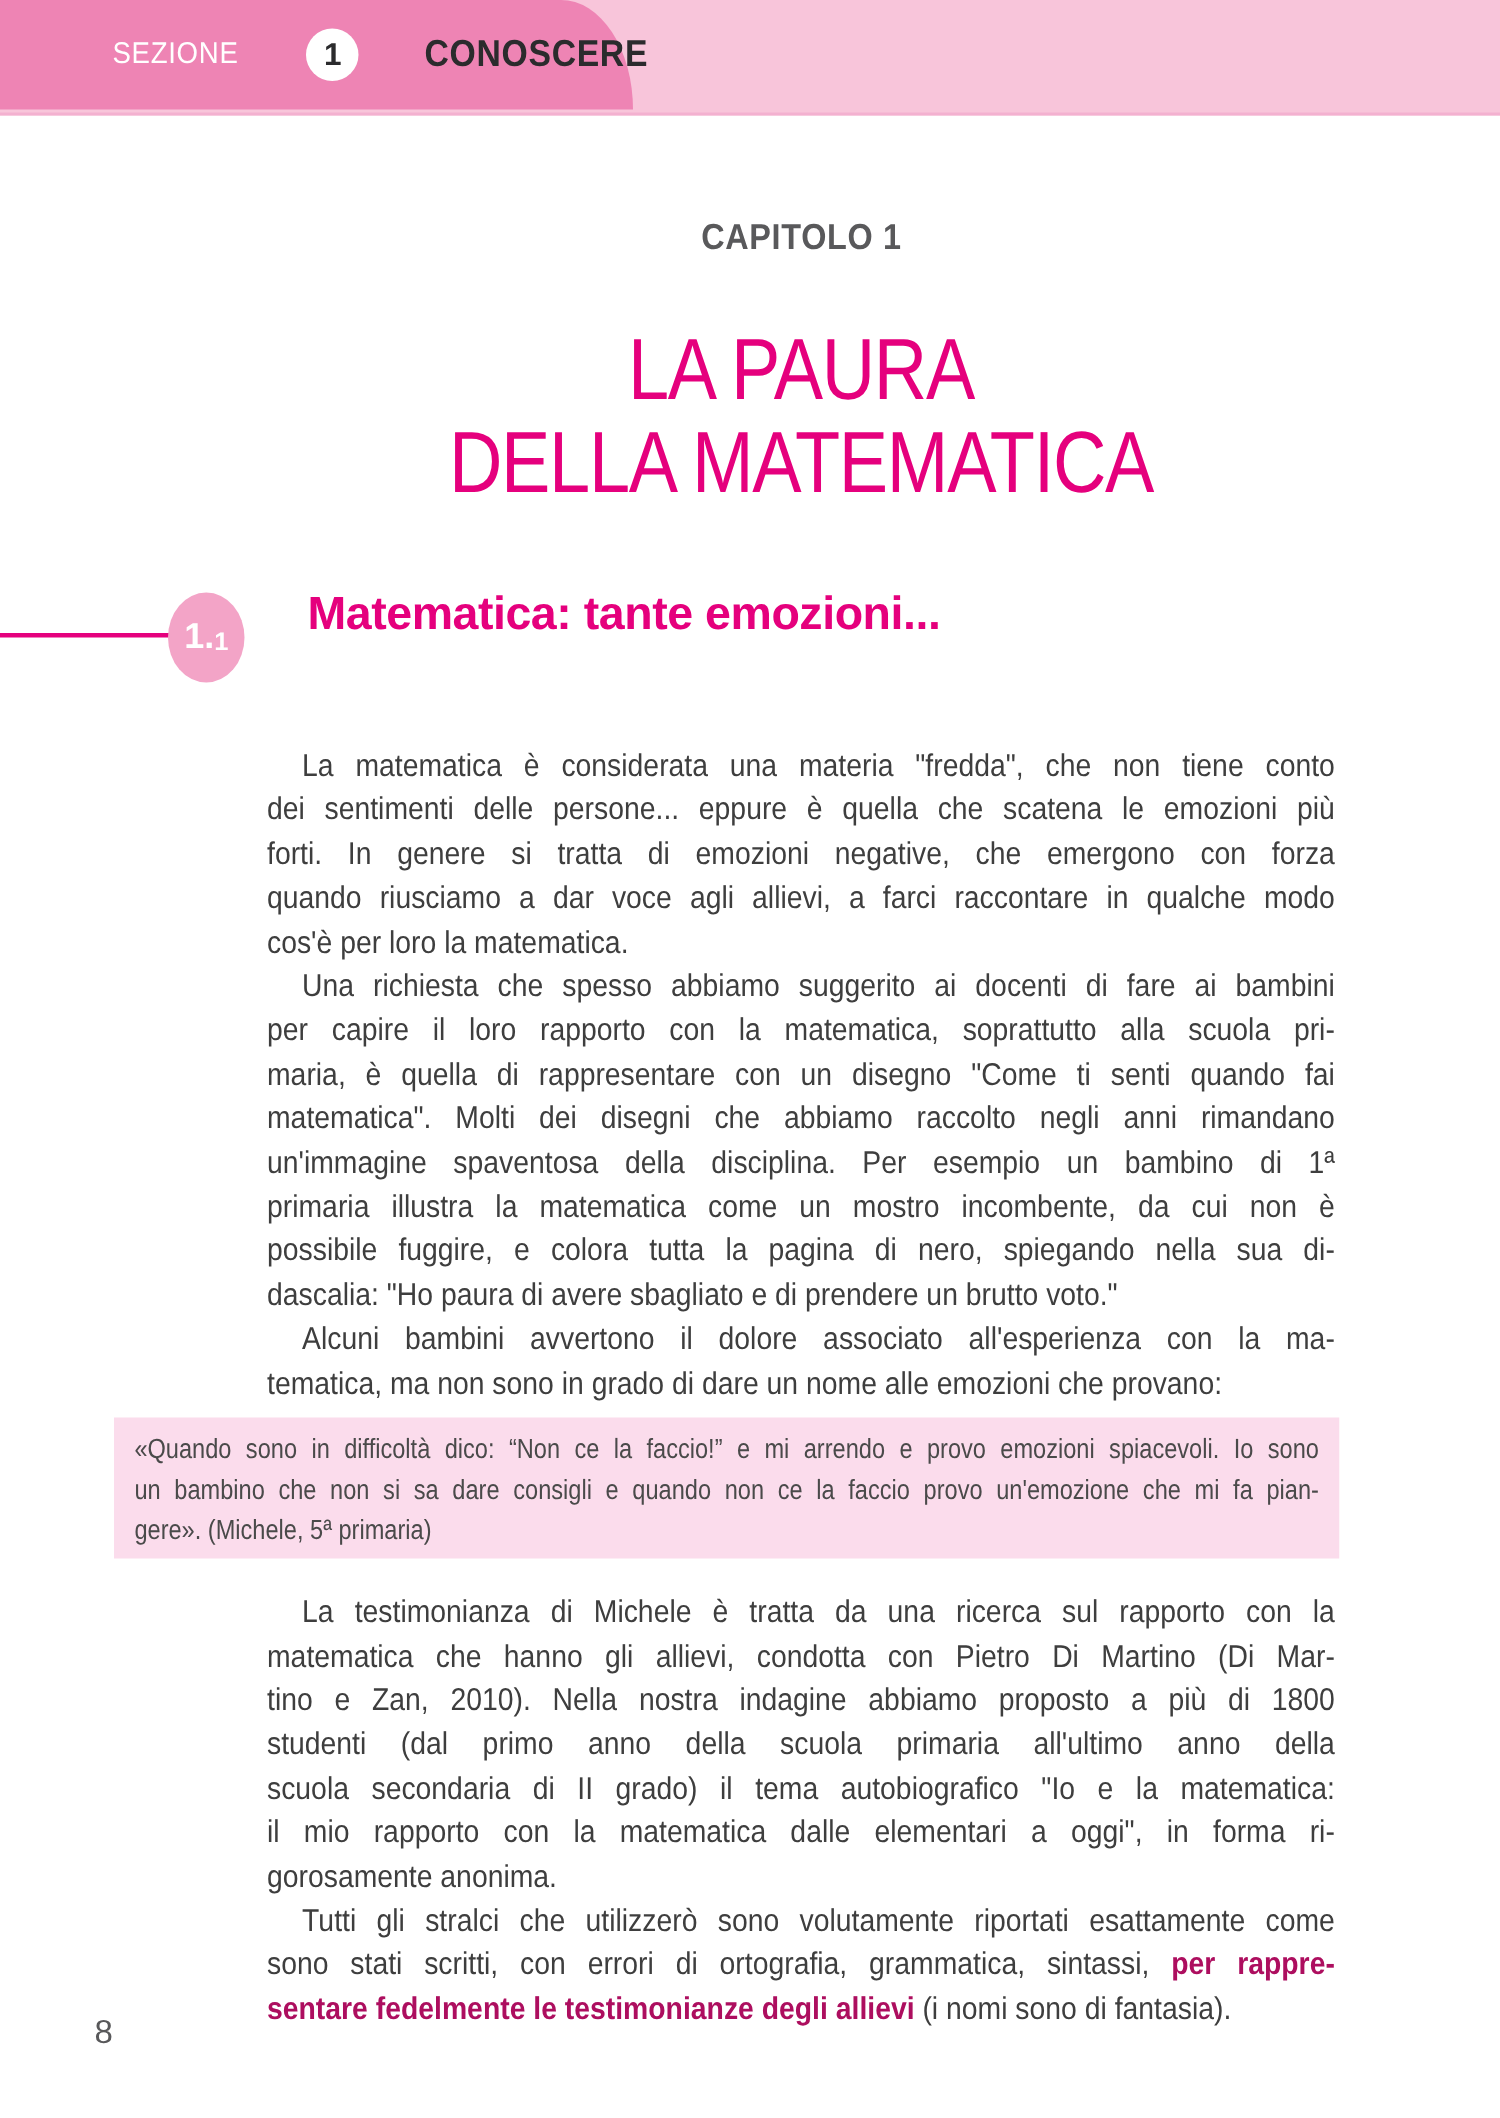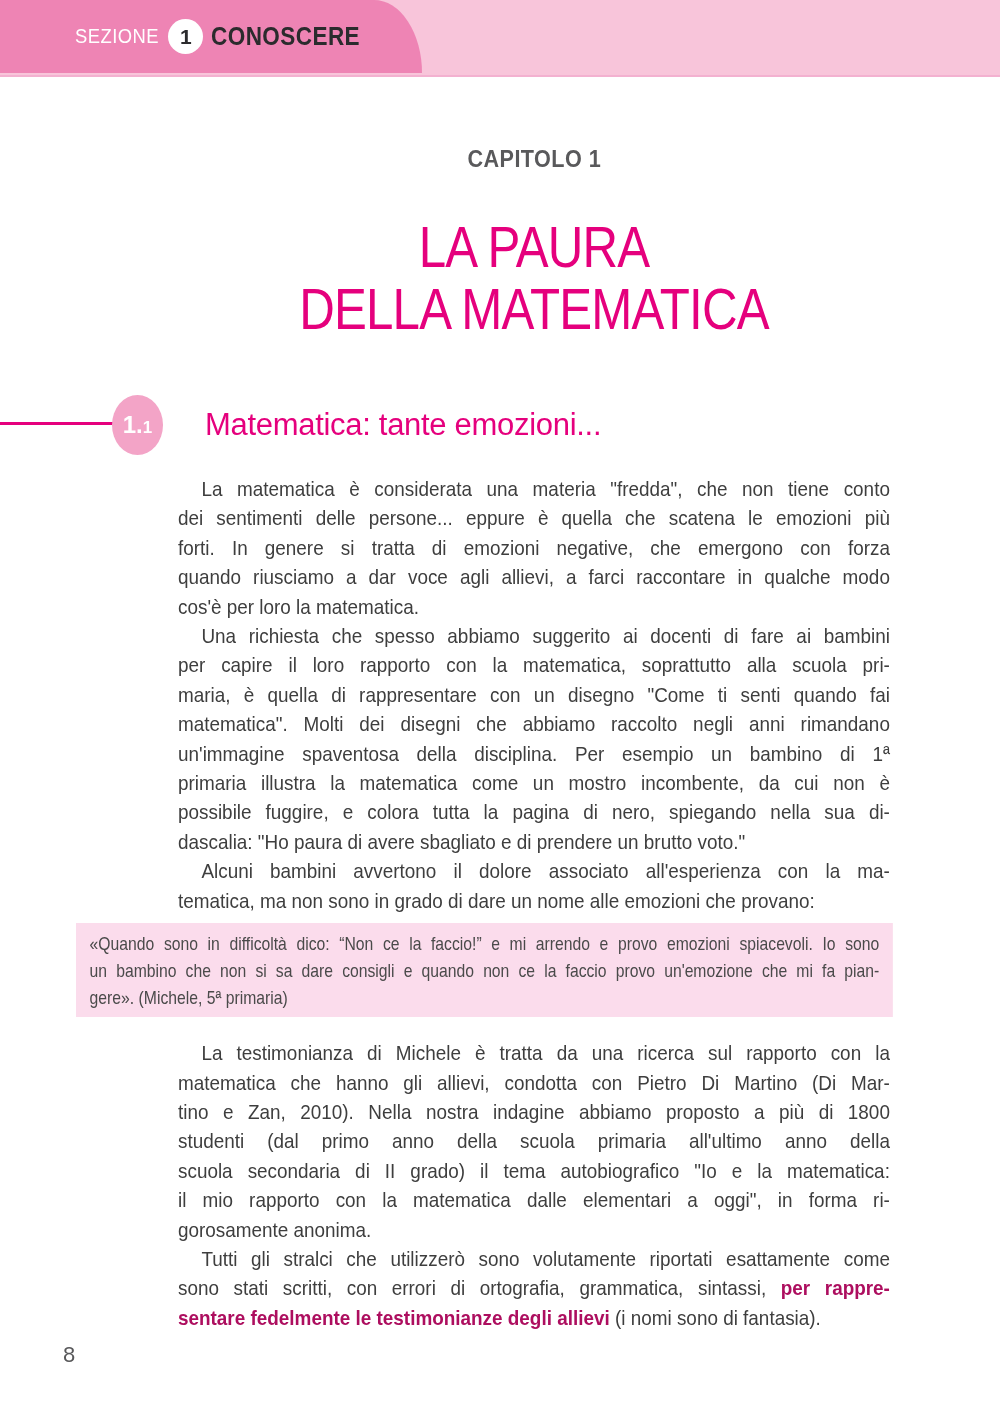--- a/index.html
+++ b/index.html
@@ -20,21 +20,21 @@
   
   .band{
     position:absolute;top:0;left:0;width:1000px;height:77px;
     background:var(--band-light);
     border-bottom:2px solid var(--band-edge);
   }
   .tab{
     position:absolute;top:0;left:0;width:422px;height:73px;
     background:var(--band-pink);
     border-top-right-radius:48px 73px;
-    display:flex;align-items:center;
+    display:flex;align-items:center;gap:36px;
   }
   .tab .sez{
     margin-left:75px;color:#ffffff;font-size:20px;letter-spacing:.5px;
     transform:scaleX(.92);transform-origin:0 50%;
   }
   .numcircle{
     width:35px;height:35px;border-radius:50%;background:#ffffff;
     display:flex;align-items:center;justify-content:center;
     margin-left:2px;flex:0 0 auto;
   }
@@ -61,27 +61,27 @@
     background:var(--magenta);
   }
   .secbadge{
     position:absolute;left:112px;top:395px;width:51px;height:60px;
     background:var(--badge-pink);border-radius:50%;
     display:flex;align-items:center;justify-content:center;color:#fff;
   }
   .secbadge .b1{font-size:24px;font-weight:bold;}
   .secbadge .b2{font-size:17px;font-weight:bold;margin-top:6px;}
   .secheading{
-    position:absolute;left:205px;top:395px;height:60px;
+    position:absolute;left:205px;top:379px;height:60px;
     display:flex;align-items:center;
-    color:var(--magenta);font-size:31px;font-weight:normal;letter-spacing:-.3px;
+    color:var(--magenta);font-size:31px;font-weight:bold;letter-spacing:-.3px;
   }
   
   .content{
-    position:absolute;left:178px;top:474px;width:712px;
+    position:absolute;left:178px;top:496px;width:712px;
   }
   .block.para{
     width:791px;transform:scaleX(.9);transform-origin:0 0;
     font-size:21px;line-height:29.4px;letter-spacing:0;
   }
   .block.para .line:first-child{text-indent:26px;}
   .line{text-align:left;white-space:nowrap;}
   .jl{text-align:justify;text-align-last:justify;white-space:normal;}
   .hl{color:var(--bold-magenta);font-weight:bold;}
   .block.quote{

